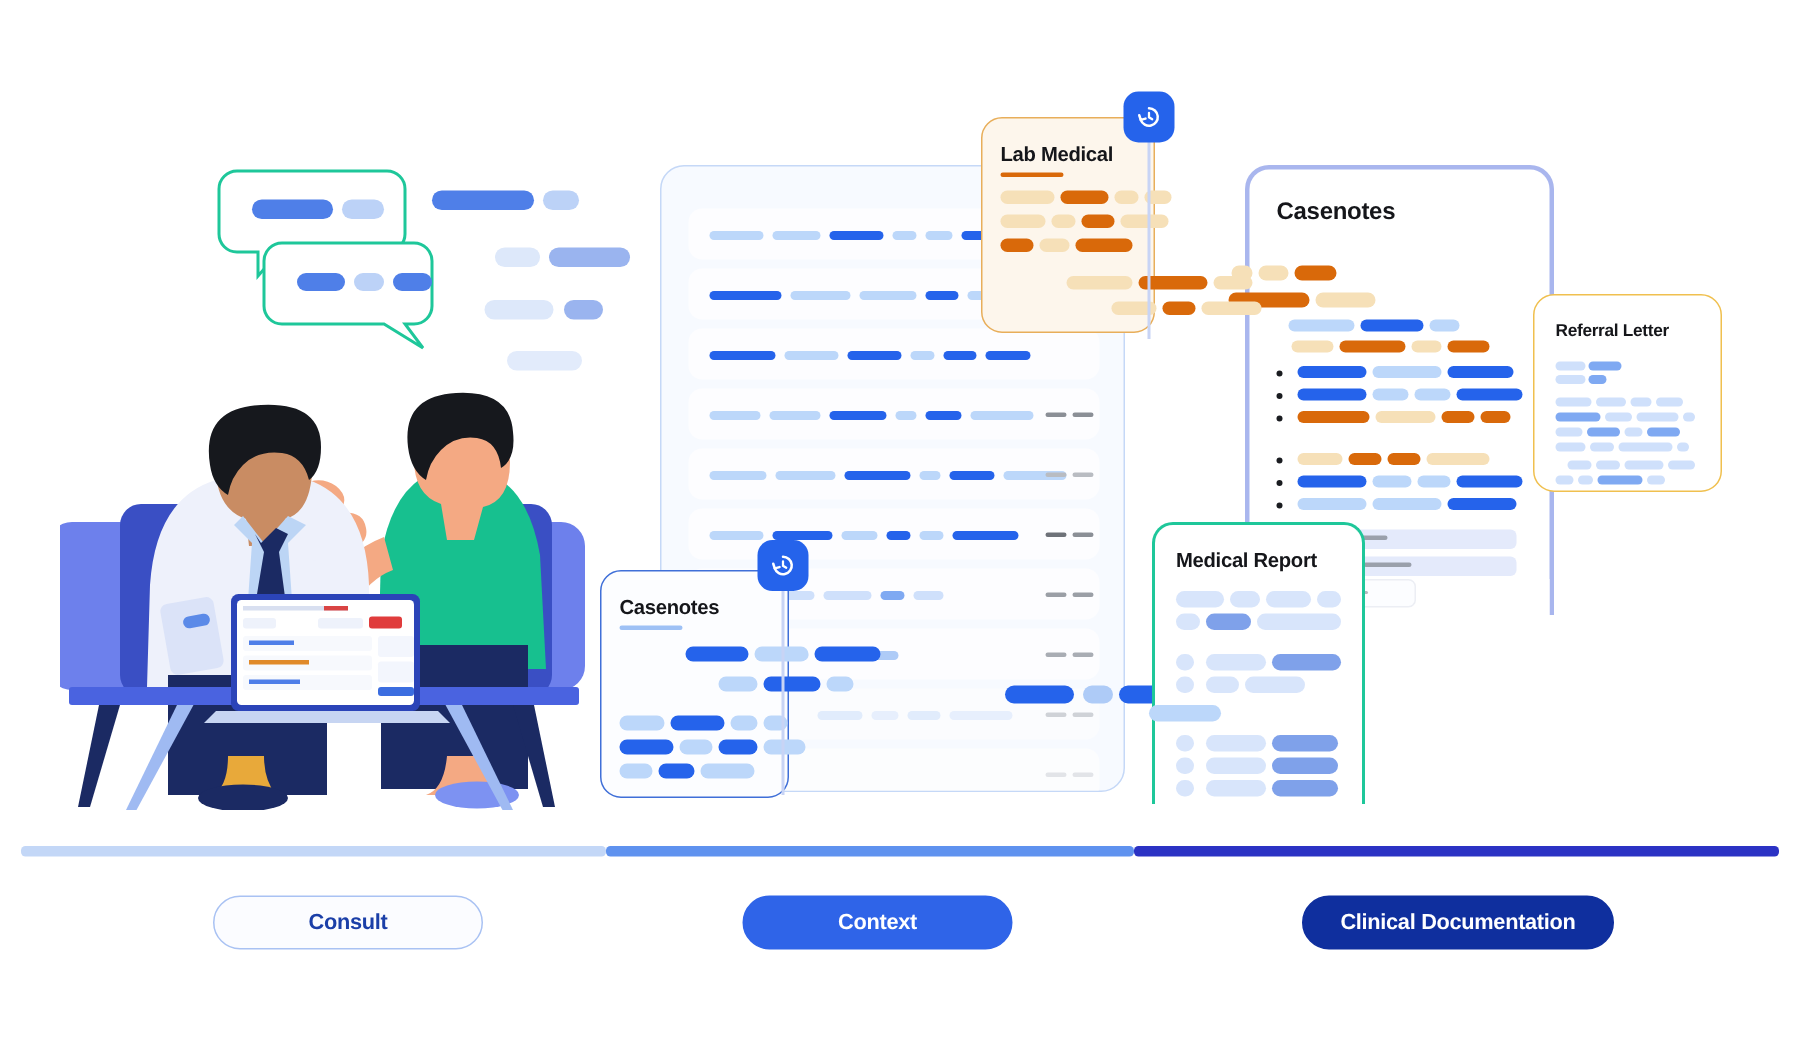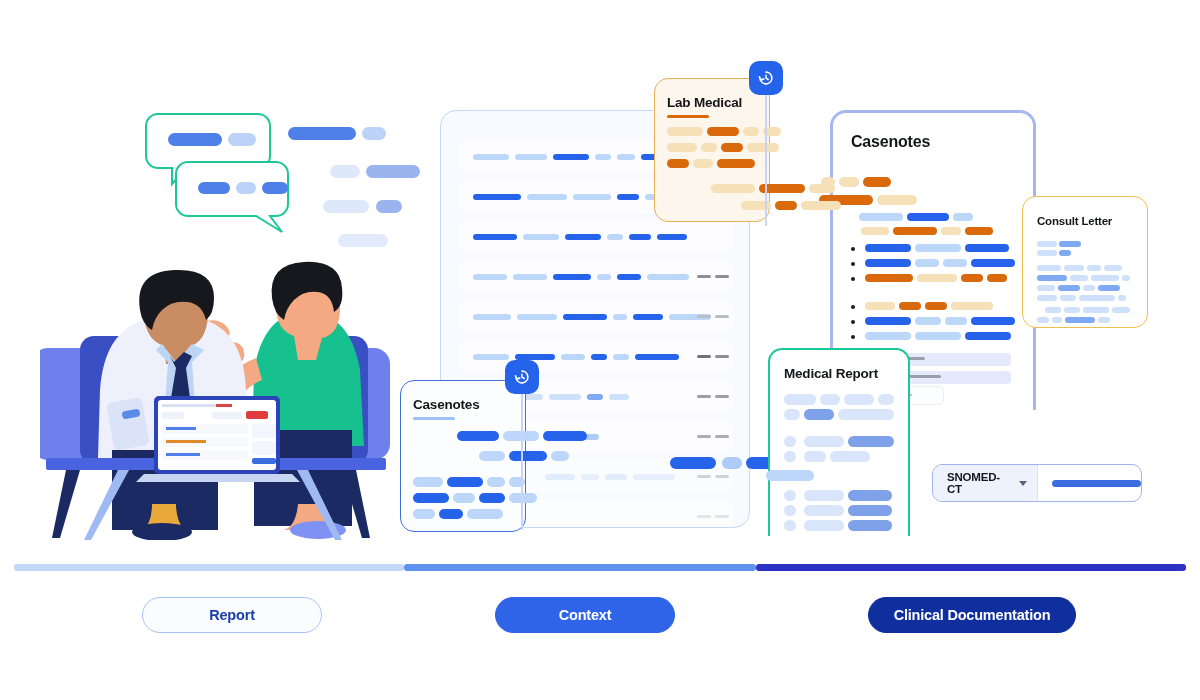--- a/index.html
+++ b/index.html
@@ -454,21 +454,21 @@
     <span class="pill" style="left:14px;top:155px;width:12px;height:11px;background:#d8e5fb"></span>
     <span class="pill" style="left:34px;top:155px;width:40px;height:11px;background:#d8e5fb"></span>
     <span class="pill" style="left:78px;top:155px;width:44px;height:11px;background:#7fa1ea"></span>
 
     <span class="pill" style="left:14px;top:170px;width:12px;height:11px;background:#d8e5fb"></span>
     <span class="pill" style="left:34px;top:170px;width:40px;height:11px;background:#d8e5fb"></span>
     <span class="pill" style="left:78px;top:170px;width:44px;height:11px;background:#7fa1ea"></span>
   </div>
 
   <div id="referral-letter" class="card">
-    <div class="card-title" style="left:14px;top:18px;font-size:11.5px;">Consult Letter</div>
+    <div class="card-title" style="left:14px;top:18px;font-size:11.5px;">Referral Letter</div>
 
     <span class="pill" style="left:14px;top:44px;width:20px;height:6px;background:#cfe0fb"></span>
     <span class="pill" style="left:36px;top:44px;width:22px;height:6px;background:#7fa9f2"></span>
     <span class="pill" style="left:14px;top:53px;width:20px;height:6px;background:#cfe0fb"></span>
     <span class="pill" style="left:36px;top:53px;width:12px;height:6px;background:#7fa9f2"></span>
 
     <span class="pill" style="left:14px;top:68px;width:24px;height:6px;background:#cfe0fb"></span>
     <span class="pill" style="left:41px;top:68px;width:20px;height:6px;background:#cfe0fb"></span>
     <span class="pill" style="left:64px;top:68px;width:14px;height:6px;background:#cfe0fb"></span>
     <span class="pill" style="left:81px;top:68px;width:18px;height:6px;background:#cfe0fb"></span>
@@ -492,36 +492,29 @@
     <span class="pill" style="left:41px;top:110px;width:16px;height:6px;background:#cfe0fb"></span>
     <span class="pill" style="left:60px;top:110px;width:26px;height:6px;background:#cfe0fb"></span>
     <span class="pill" style="left:89px;top:110px;width:18px;height:6px;background:#cfe0fb"></span>
 
     <span class="pill" style="left:14px;top:120px;width:12px;height:6px;background:#cfe0fb"></span>
     <span class="pill" style="left:29px;top:120px;width:10px;height:6px;background:#cfe0fb"></span>
     <span class="pill" style="left:42px;top:120px;width:30px;height:6px;background:#7fa9f2"></span>
     <span class="pill" style="left:75px;top:120px;width:12px;height:6px;background:#cfe0fb"></span>
   </div>
 
-  <div id="snomed">
-    <div id="snomed-select">
-      <span id="snomed-label">SNOMED-CT</span>
-      <span class="caret"></span>
-    </div>
-    <div id="snomed-bar"></div>
-  </div>
 
   <div id="progress">
     <div class="seg" style="width:33.3%;background:#c3d7f7;"></div>
     <div class="seg" style="width:30%;background:#5f92ef;"></div>
     <div class="seg" style="width:36.7%;background:#2b32c4;"></div>
   </div>
 
   <div id="btn-consult" class="step-btn">
-    <span>Report</span>
+    <span>Consult</span>
   </div>
   <div id="btn-clinical" class="step-btn">
     <span>Clinical Documentation</span>
   </div>
   <div id="btn-context" class="step-btn">
     <span>Context</span>
   </div>
 
 </div>
 

